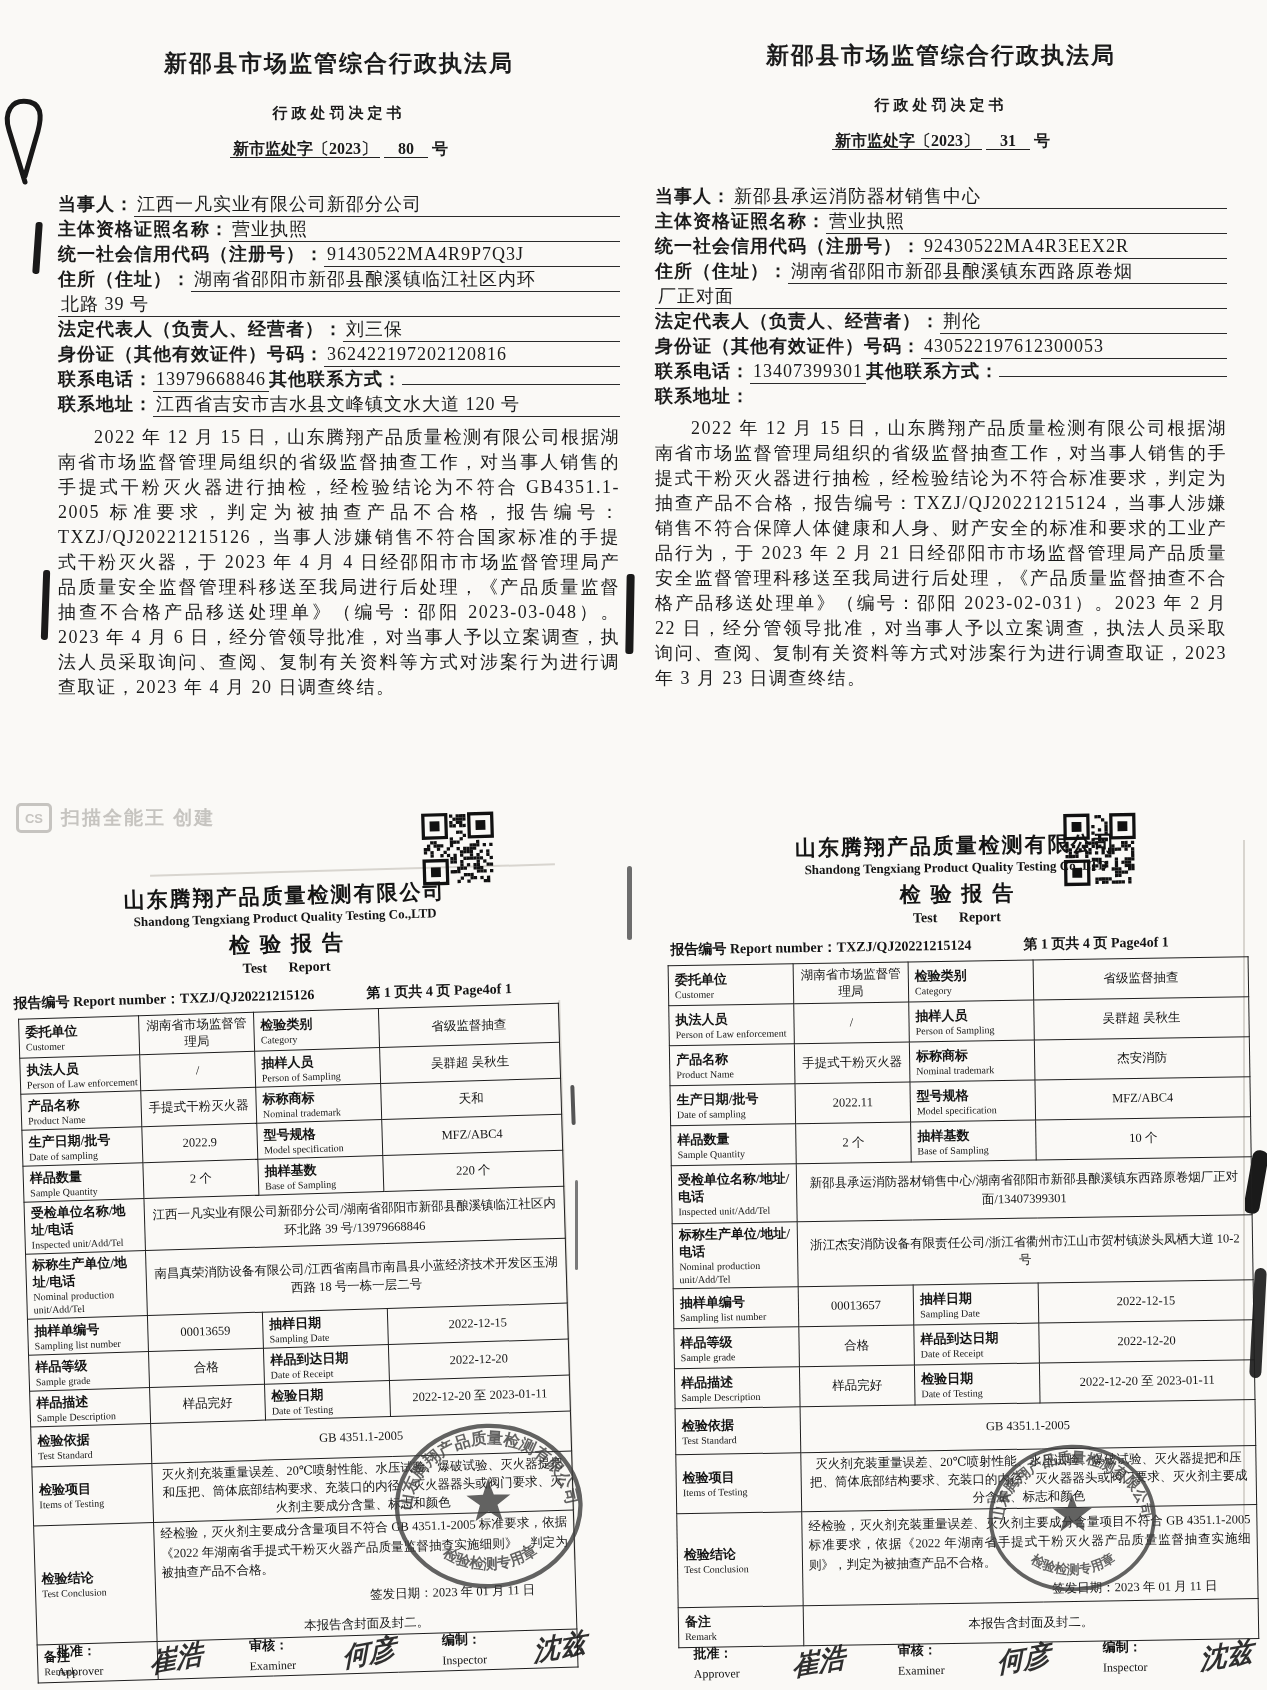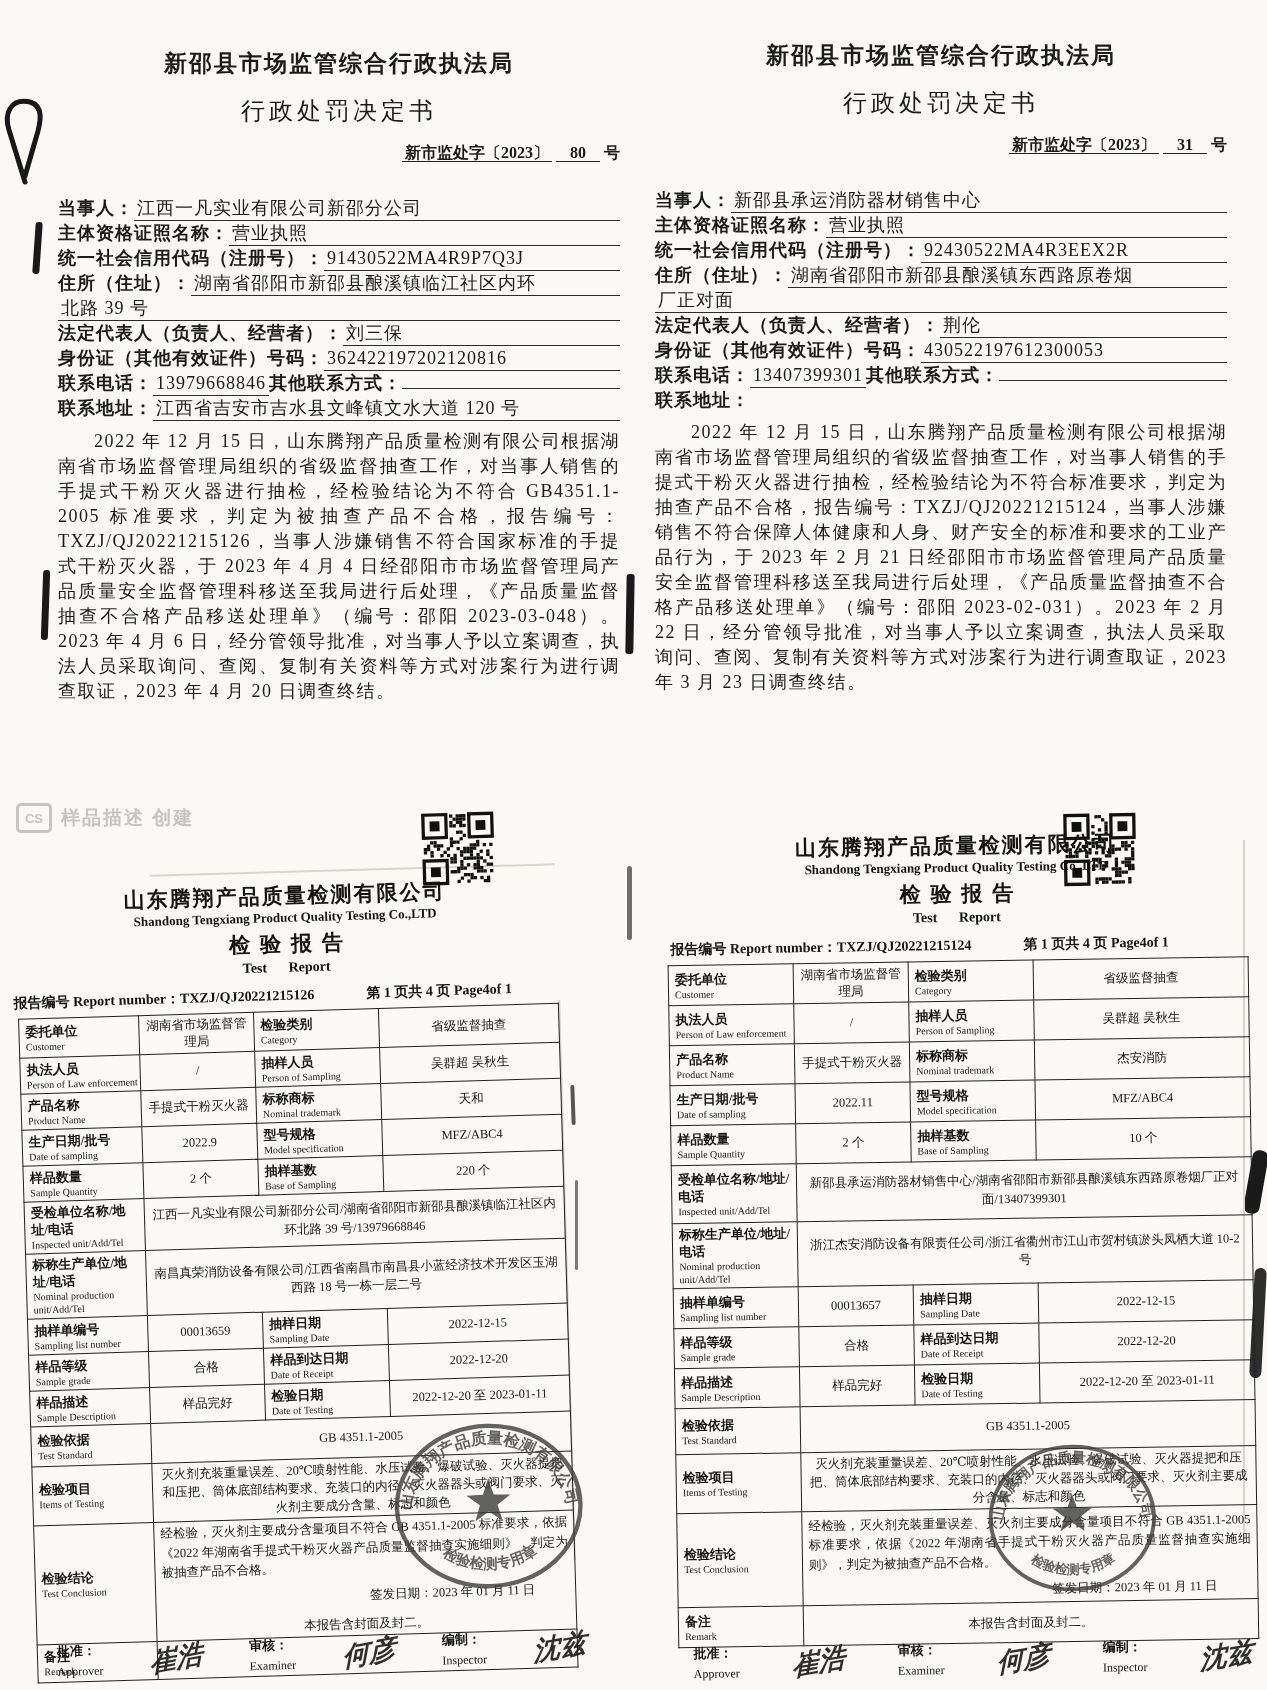--- a/index.html
+++ b/index.html
@@ -1,22 +1,22 @@
 <!DOCTYPE html>
 <html><head>
 <meta charset="utf-8">
 <style>
   html,body{margin:0;padding:0;background:#e8e6e2;}
   .canvas{position:relative;width:1267px;height:1690px;background:#faf9f6;overflow:hidden;
           font-family:"Liberation Serif","DejaVu Serif",serif;color:#1b1b1b;}
   
   .doc{position:absolute;}
   .doc .t1{font-size:23px;font-weight:bold;text-align:center;letter-spacing:2px;}
-  .doc .t2{font-size:24px;font-weight:normal;text-align:center;letter-spacing:4px;margin-top:16px;}
-  .doc .dno{font-size:16px;font-weight:bold;text-align:right;margin-top:16px;}
+  .doc .t2{font-size:15px;font-weight:bold;text-align:center;letter-spacing:4px;margin-top:25px;}
+  .doc .dno{font-size:16px;font-weight:bold;text-align:center;margin-top:16px;}
   .doc .dno .u{border-bottom:1.5px solid #222;padding:0 3px;}
   .doc .dno .dnum{padding:0 14px;}
   .fields{margin-top:32px;font-size:18px;letter-spacing:1px;}
   .fl{display:flex;align-items:baseline;line-height:24px;}
   .fl .lab{font-weight:bold;white-space:nowrap;}
   .fl .val{border-bottom:1.5px solid #2b2b2b;padding:0 3px;white-space:nowrap;}
   .fl .fill{flex:1;white-space:normal;}
   .para{font-size:18px;line-height:25px;text-align:justify;text-indent:2em;letter-spacing:1.5px;margin-top:8px;}
   
   .report{position:absolute;color:#141414;}
@@ -67,21 +67,21 @@
   <div class="mark" style="left:1248px;top:1150px;width:16px;height:64px;transform:rotate(10deg);border-radius:7px;"></div>
   <div class="mark" style="left:1252px;top:1268px;width:12px;height:110px;background:#2e2e2e;transform:rotate(3deg);border-radius:6px;"></div>
   <div class="mark" style="left:571px;top:1085px;width:4px;height:40px;background:#555;transform:rotate(-2deg);"></div>
   <div class="mark" style="left:575px;top:1180px;width:3px;height:90px;background:#7a7a7a;"></div>
   <div class="edge" style="left:150px;top:869px;width:405px;height:2px;transform:rotate(-1.6deg);"></div>
   <div class="edge" style="left:566px;top:1000px;width:2px;height:560px;transform:rotate(-1.6deg);"></div>
   <div class="edge" style="left:1243px;top:840px;width:2px;height:700px;"></div>
 
   <div class="wm">
     <div class="wm-box">CS</div>
-    <div class="wm-text">样品描述 创建</div>
+    <div class="wm-text">扫描全能王 创建</div>
   </div>
 
   <div class="doc" style="left:58px;top:48px;width:562px;">
     <div class="t1">新邵县市场监管综合行政执法局</div>
     <div class="t2">行政处罚决定书</div>
     <div class="dno">
       <span class="u">新市监处字〔2023〕</span>
       <span class="u dnum">80</span>
       <span>号</span>
     </div>

